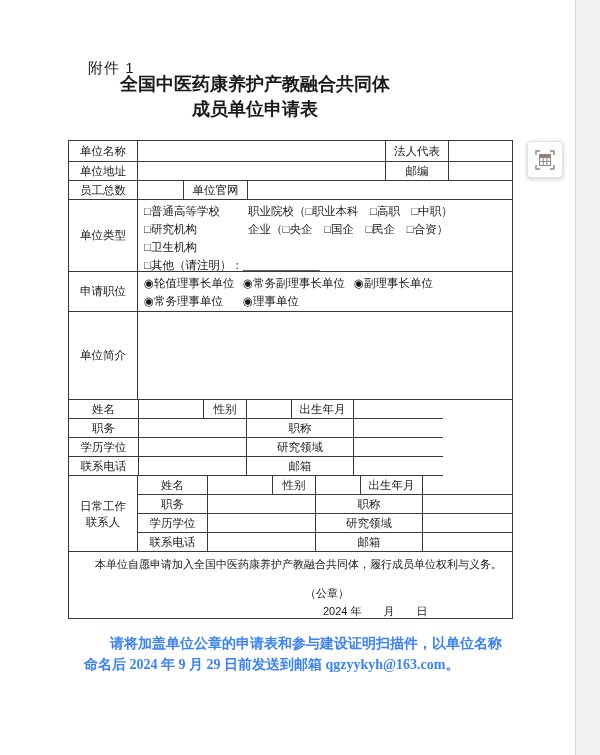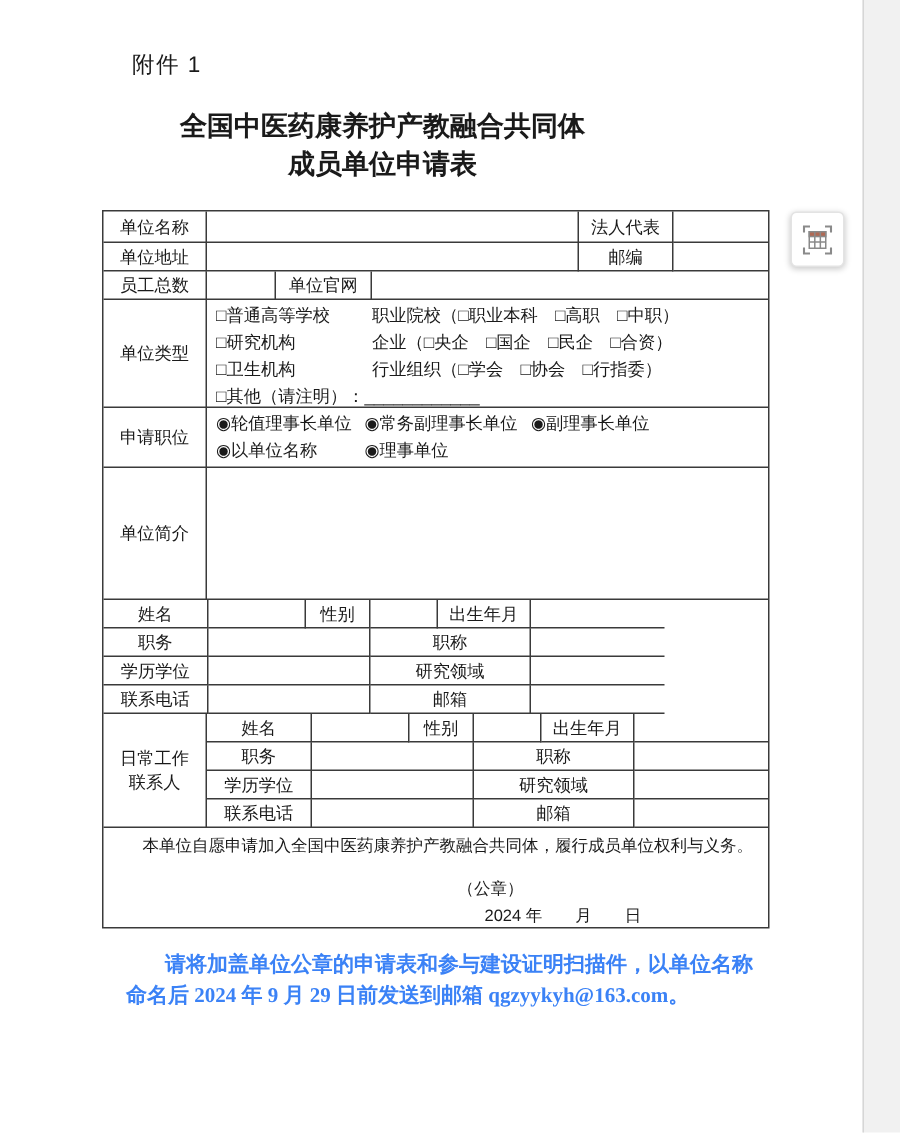--- a/index.html
+++ b/index.html
@@ -15,21 +15,21 @@
     font-family:"Liberation Sans","DejaVu Sans",sans-serif;
     color:var(--txt);
     overflow:hidden;
   }
   
   .gutter{
     position:absolute;top:0;right:0;width:25px;height:755px;
     background:#f1f1f1;border-left:1px solid #d6d6d6;
   }
   .attachment{
-    position:absolute;left:80px;top:34px;
+    position:absolute;left:80px;top:59px;
     font-size:15px;letter-spacing:1px;padding-left:8px;
   }
   .title{
     position:absolute;left:0;top:72px;width:510px;
     text-align:center;font-weight:bold;font-size:18px;line-height:25px;
   }
   
   .tbl{
     position:absolute;left:68px;top:140px;width:445px;
     border:1px solid var(--bc);
@@ -122,39 +122,38 @@
       <div class="opline">
         <span class="op1">□普通高等学校</span>
         <span>职业院校（□职业本科　□高职　□中职）</span>
       </div>
       <div class="opline">
         <span class="op1">□研究机构</span>
         <span>企业（□央企　□国企　□民企　□合资）</span>
       </div>
       <div class="opline">
         <span class="op1">□卫生机构</span>
-        <span>行业组织（□学会　□协会　□行指委）</span>
       </div>
       <div class="opline">
         <span>□其他（请注明）：</span>
         <span>____________</span>
       </div>
     </div>
   </div>
 
   <div class="row h40">
     <div class="cell w69">申请职位</div>
     <div class="cell w374 nr content">
       <div class="opline">
         <span class="ro1">◉轮值理事长单位</span>
         <span class="ro2">◉常务副理事长单位</span>
         <span>◉副理事长单位</span>
       </div>
       <div class="opline">
-        <span class="ro1">◉以单位名称</span>
+        <span class="ro1">◉常务理事单位</span>
         <span>◉理事单位</span>
       </div>
     </div>
   </div>
 
   <div class="row h88">
     <div class="cell w69">单位简介</div>
     <div class="cell w374 nr"></div>
   </div>
 

